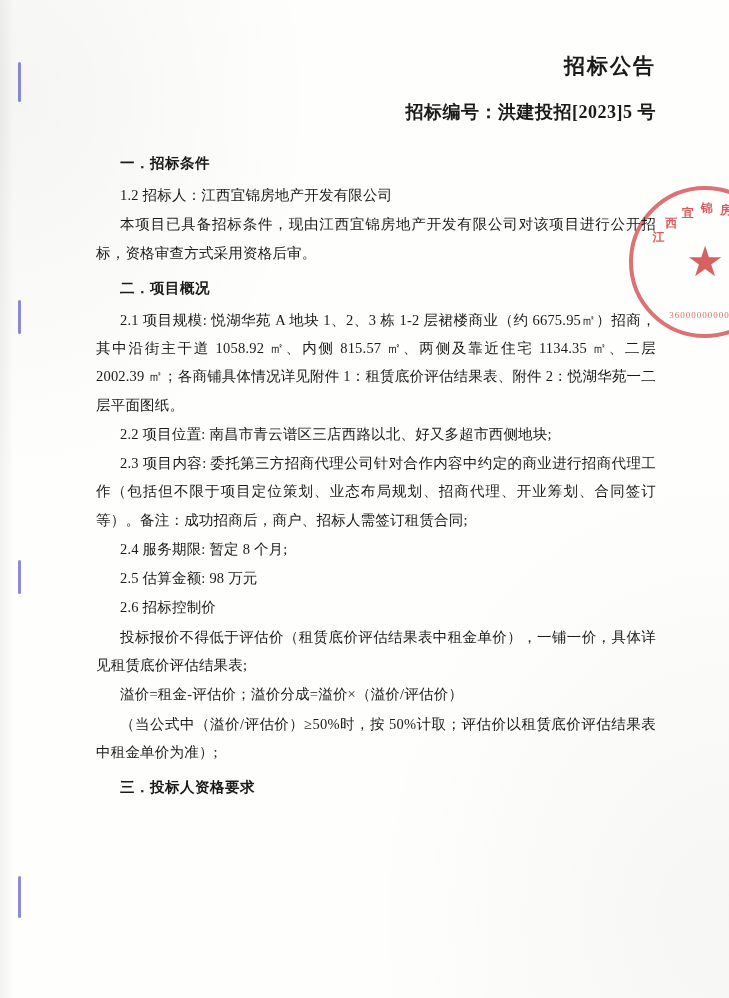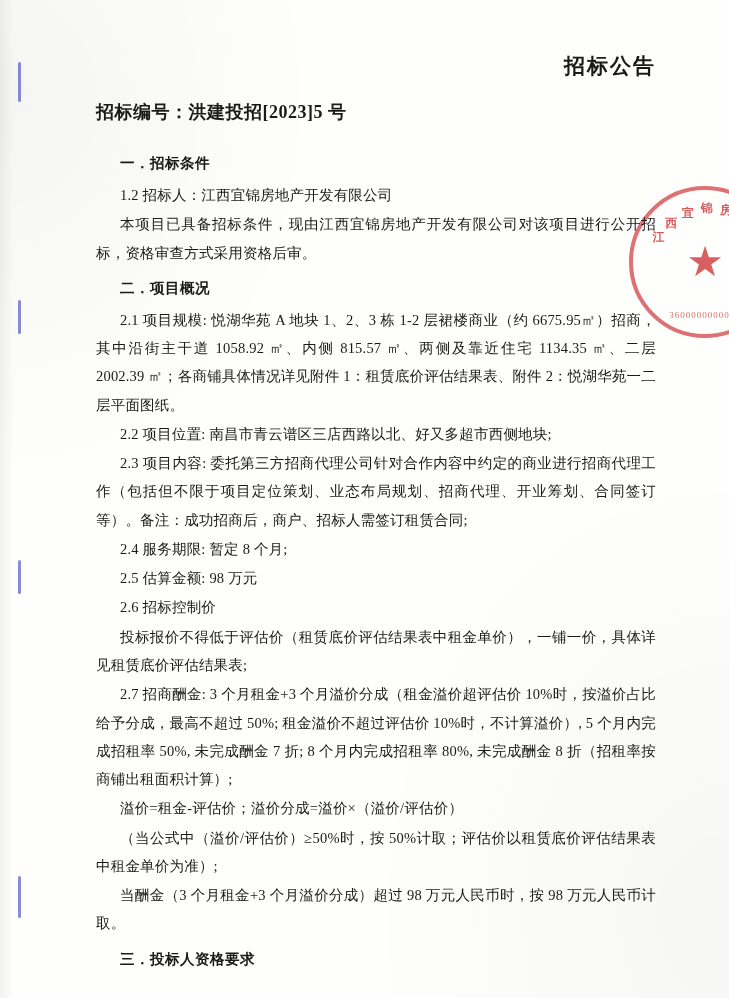--- a/index.html
+++ b/index.html
@@ -38,21 +38,21 @@
     width: 560px;
   }
   .doc-title {
     text-align: right;
     font-size: 21px;
     font-weight: bold;
     letter-spacing: 2px;
     margin: 0 0 20px 0;
   }
   .doc-subtitle {
-    text-align: left;
+    text-align: right;
     font-size: 18px;
     font-weight: bold;
     letter-spacing: 0.5px;
     margin: 0 0 30px 0;
   }
   .section-head {
     font-size: 14.5px;
     font-weight: bold;
     margin: 12px 0 8px 0;
     text-indent: 24px;
@@ -161,24 +161,22 @@
 
     <div>
       <div class="section-head">二．项目概况</div>
       <p class="para">2.1 项目规模: 悦湖华苑 A 地块 1、2、3 栋 1-2 层裙楼商业（约 6675.95㎡）招商，其中沿街主干道 1058.92 ㎡、内侧 815.57 ㎡、两侧及靠近住宅 1134.35 ㎡、二层 2002.39 ㎡；各商铺具体情况详见附件 1：租赁底价评估结果表、附件 2：悦湖华苑一二层平面图纸。</p>
       <p class="para">2.2 项目位置: 南昌市青云谱区三店西路以北、好又多超市西侧地块;</p>
       <p class="para">2.3 项目内容: 委托第三方招商代理公司针对合作内容中约定的商业进行招商代理工作（包括但不限于项目定位策划、业态布局规划、招商代理、开业筹划、合同签订等）。备注：成功招商后，商户、招标人需签订租赁合同;</p>
       <p class="para">2.4 服务期限: 暂定 8 个月;</p>
       <p class="para">2.5 估算金额: 98 万元</p>
       <p class="para">2.6 招标控制价</p>
       <p class="para">投标报价不得低于评估价（租赁底价评估结果表中租金单价），一铺一价，具体详见租赁底价评估结果表;</p>
-      <p class="para">2.7 招商酬金: 3 个月租金+3 个月溢价分成（租金溢价超评估价 10%时，按溢价占比给予分成，最高不超过 50%; 租金溢价不超过评估价 10%时，不计算溢价）, 5 个月内完成招租率 50%, 未完成酬金 7 折; 8 个月内完成招租率 80%, 未完成酬金 8 折（招租率按商铺出租面积计算）;</p>
       <p class="para">溢价=租金-评估价；溢价分成=溢价×（溢价/评估价）</p>
       <p class="para">（当公式中（溢价/评估价）≥50%时，按 50%计取；评估价以租赁底价评估结果表中租金单价为准）;</p>
-      <p class="para">当酬金（3 个月租金+3 个月溢价分成）超过 98 万元人民币时，按 98 万元人民币计取。</p>
     </div>
 
     <div>
       <div class="section-head">三．投标人资格要求</div>
 
     </div>
   </div>
 </div>
 
 </body></html>

